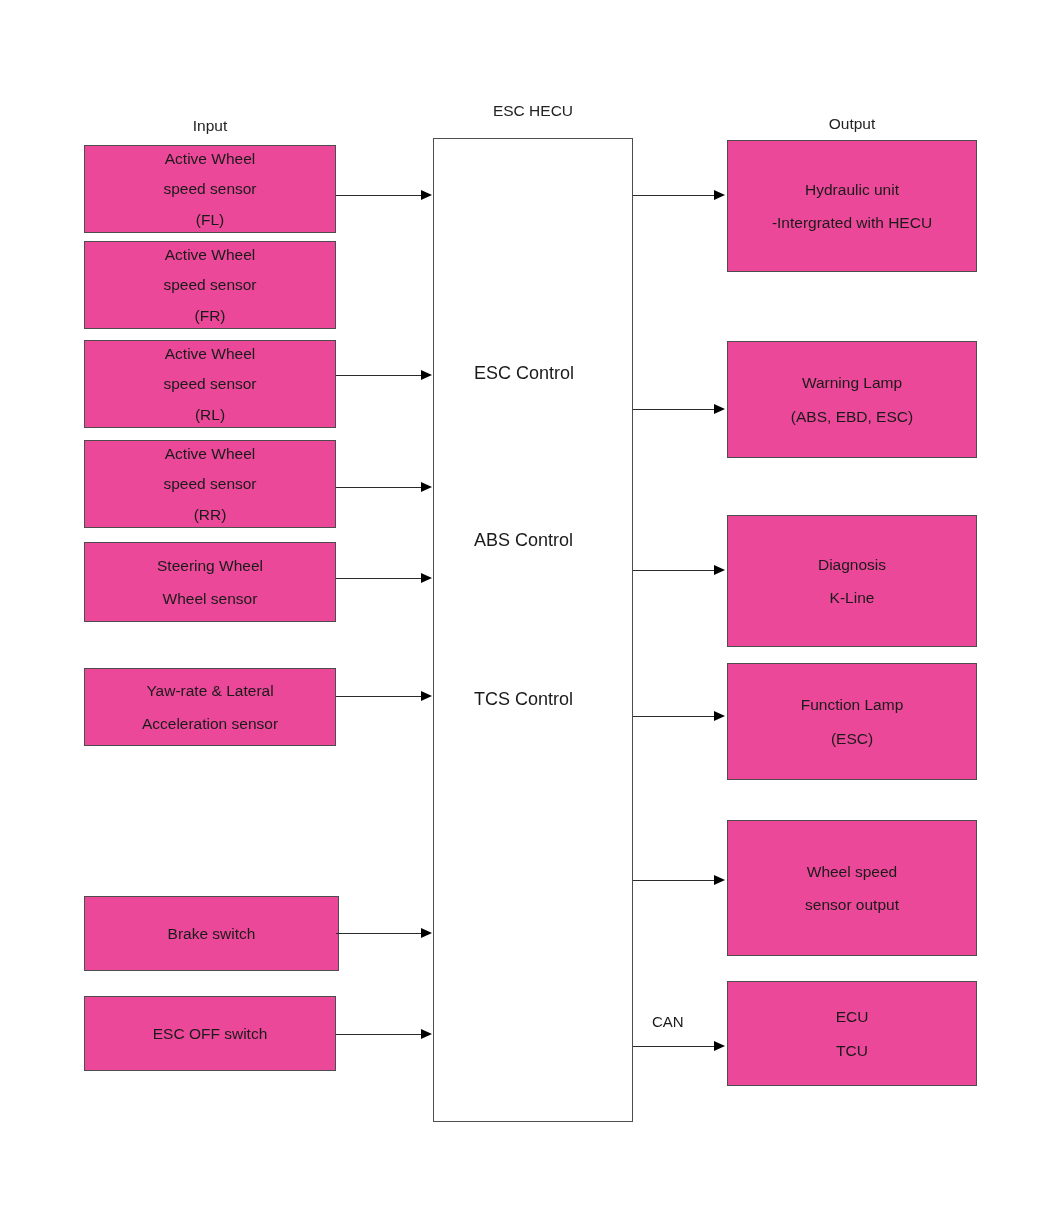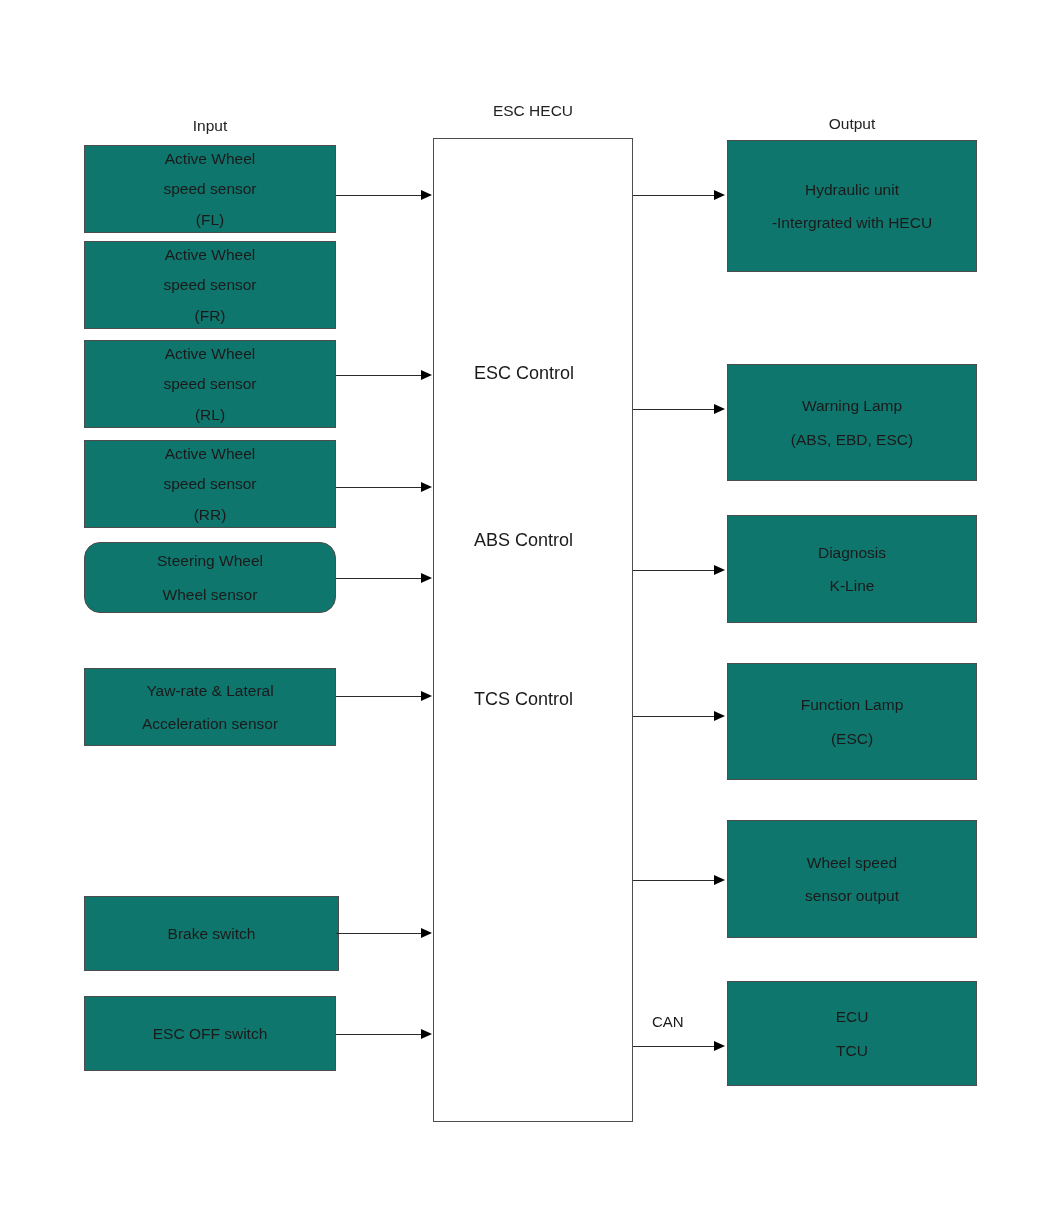--- a/index.html
+++ b/index.html
@@ -21,21 +21,21 @@
     font-size: 15.5px;
     color: #222222;
     text-align: center;
     white-space: nowrap;
     line-height: 1;
   }
   .node {
     position: absolute;
     box-sizing: border-box;
     border: 1.4px solid #4d4d4d;
-    background: #0f766e;
+    background: #ec4899;
     display: flex;
     flex-direction: column;
     align-items: center;
     justify-content: center;
     text-align: center;
     font-size: 15.5px;
     color: #1a1a1a;
   }
   .node .ln {
     display: block;
@@ -106,21 +106,21 @@
     <span class="ln">speed sensor</span>
     <span class="ln">(RL)</span>
   </div>
 
   <div class="node lines3" style="left:84px; top:440px; width:252px; height:88px;">
     <span class="ln">Active Wheel</span>
     <span class="ln">speed sensor</span>
     <span class="ln">(RR)</span>
   </div>
 
-  <div class="node lines2" style="left:84px; top:542px; width:252px; height:71px;border-radius:16px;">
+  <div class="node lines2" style="left:84px; top:542px; width:252px; height:80px;">
     <span class="ln">Steering Wheel</span>
     <span class="ln">Wheel sensor</span>
   </div>
 
   <div class="node lines2" style="left:84px; top:668px; width:252px; height:78px;">
     <span class="ln">Yaw-rate &amp; Lateral</span>
     <span class="ln">Acceleration sensor</span>
   </div>
 
   <div class="node lines1" style="left:84px; top:896px; width:255px; height:75px;">
@@ -134,36 +134,36 @@
   <div id="hecu" style="left:433px; top:138px; width:200px; height:984px;"></div>
   <div class="hecu-label" style="left:474px; top:364px;">ESC Control</div>
   <div class="hecu-label" style="left:474px; top:531px;">ABS Control</div>
   <div class="hecu-label" style="left:474px; top:690px;">TCS Control</div>
 
   <div class="node lines2" style="left:727px; top:140px; width:250px; height:132px;">
     <span class="ln">Hydraulic unit</span>
     <span class="ln">-Intergrated with HECU</span>
   </div>
 
-  <div class="node lines2" style="left:727px; top:364px; width:250px; height:117px;">
+  <div class="node lines2" style="left:727px; top:341px; width:250px; height:117px;">
     <span class="ln">Warning Lamp</span>
     <span class="ln">(ABS, EBD, ESC)</span>
   </div>
 
-  <div class="node lines2" style="left:727px; top:515px; width:250px; height:108px;text-align:right;">
+  <div class="node lines2" style="left:727px; top:515px; width:250px; height:132px;text-align:right;">
     <span class="ln">Diagnosis</span>
     <span class="ln">K-Line</span>
   </div>
 
   <div class="node lines2" style="left:727px; top:663px; width:250px; height:117px;">
     <span class="ln">Function Lamp</span>
     <span class="ln">(ESC)</span>
   </div>
 
-  <div class="node lines2" style="left:727px; top:820px; width:250px; height:118px;">
+  <div class="node lines2" style="left:727px; top:820px; width:250px; height:136px;">
     <span class="ln">Wheel speed</span>
     <span class="ln">sensor output</span>
   </div>
 
   <div class="node lines2" style="left:727px; top:981px; width:250px; height:105px;">
     <span class="ln">ECU</span>
     <span class="ln">TCU</span>
   </div>
 
   <div class="conn" style="left:336px; top:195px; width:86px;"></div>

